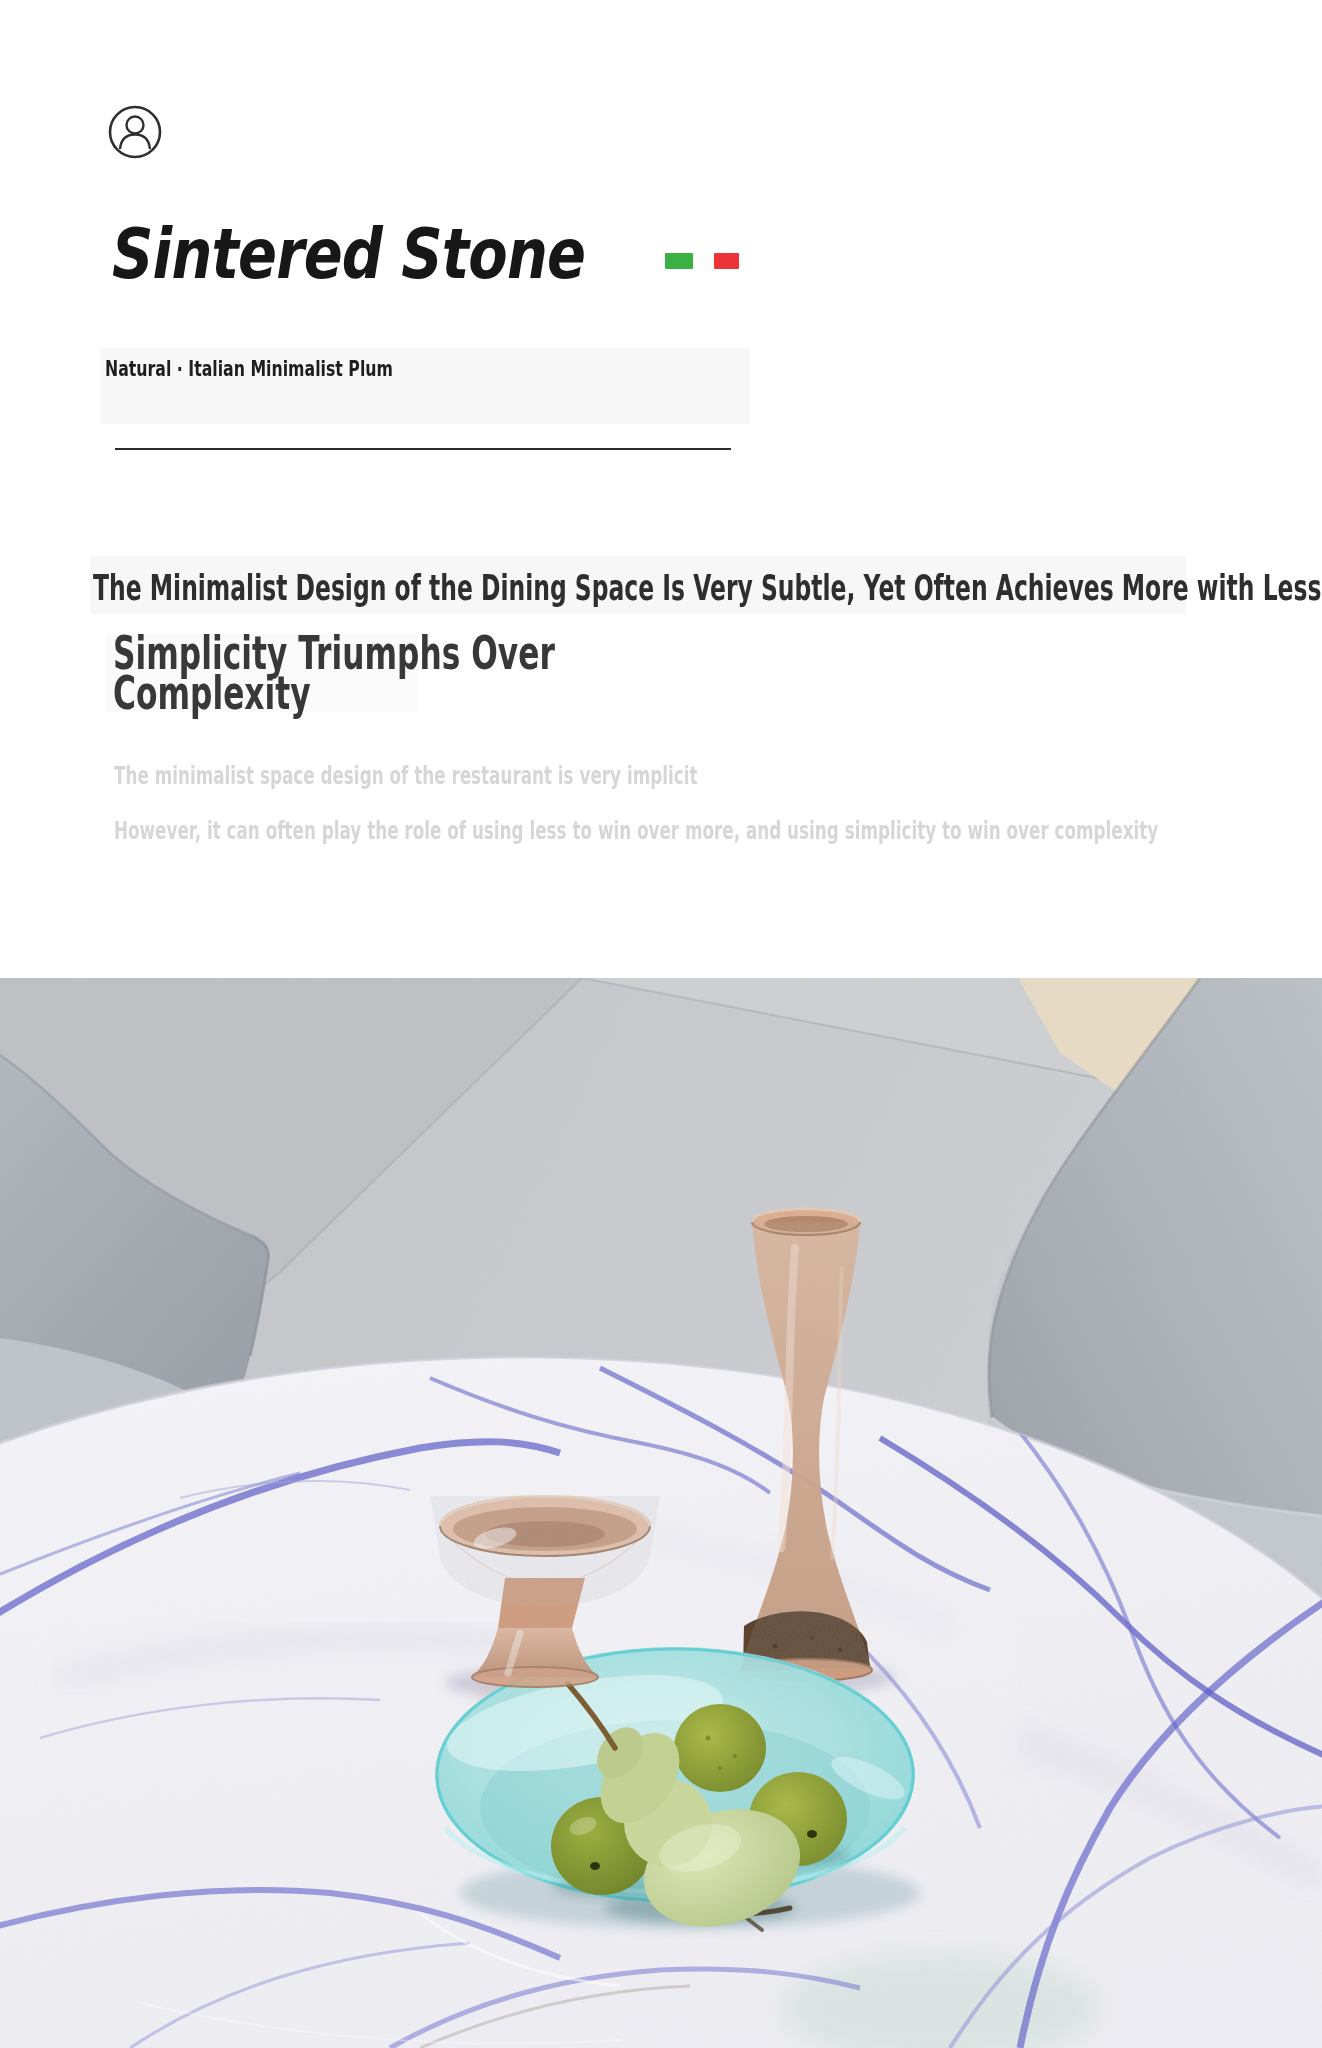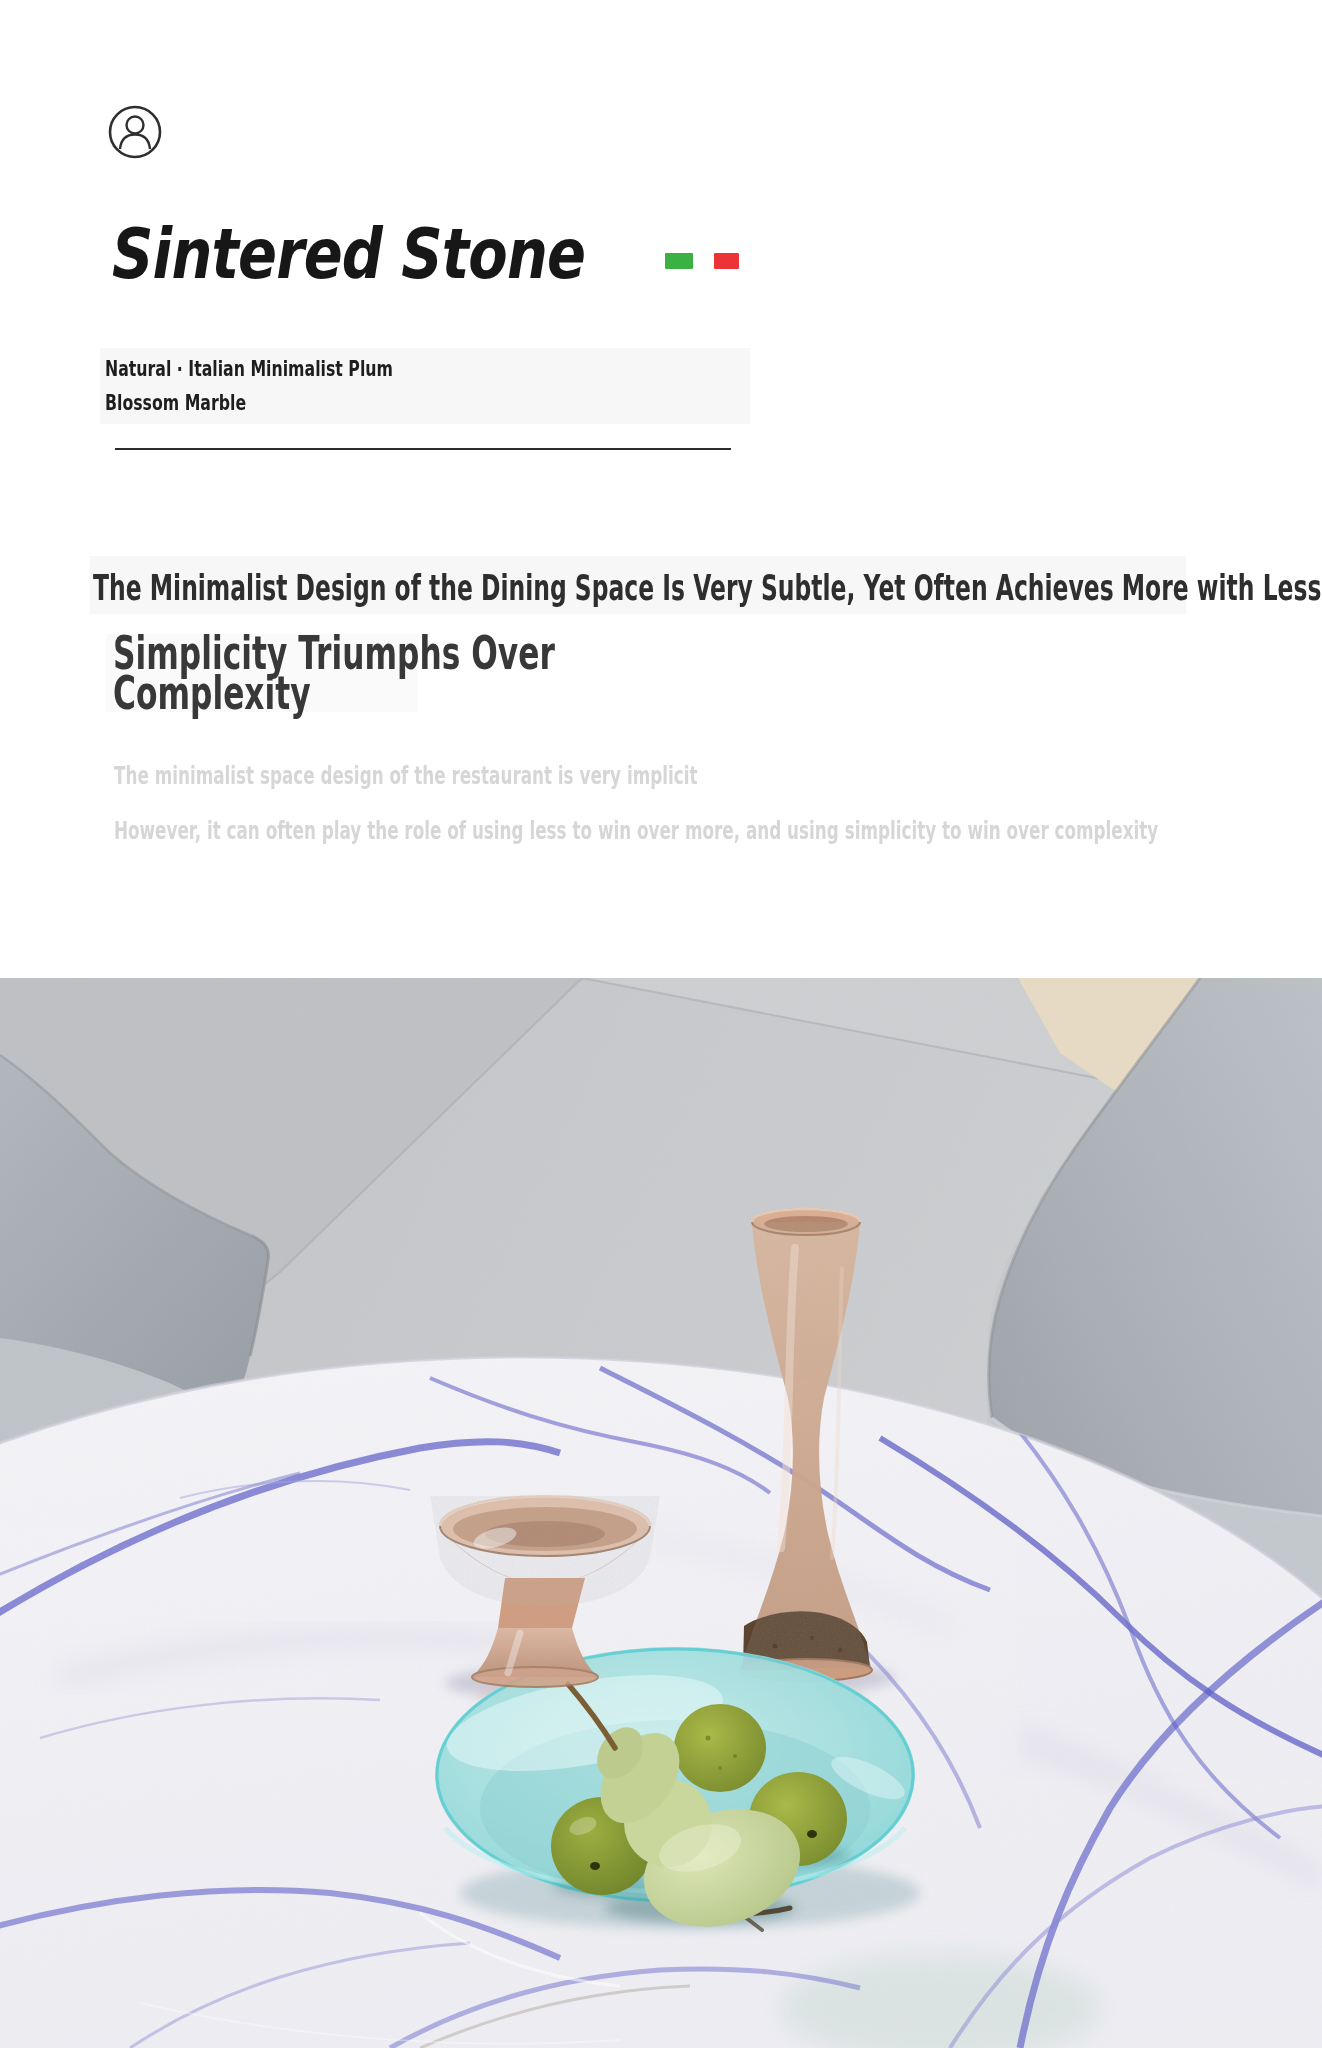--- a/index.html
+++ b/index.html
@@ -52,21 +52,20 @@
 
 <div id="brand-title" class="abs nowrap">
   <span class="cond">Sintered Stone</span>
 </div>
 <span id="dash-green" class="flag-dash" style="background: rgb(59, 177, 67);"></span>
 <span id="dash-red" class="flag-dash" style="background: rgb(236, 52, 56);"></span>
 
 <div id="subtitle-bg" class="abs"></div>
 <div id="subtitle" class="abs nowrap">
   <div class="line1"><span class="cond">Natural · Italian Minimalist Plum</span></div>
-  <div class="line2"><span class="cond">Blossom Marble</span></div>
 </div>
 <div id="divider" class="abs"></div>
 
 <div id="headline-bg" class="abs"></div>
 <div id="headline" class="abs nowrap">
   <span class="cond">The Minimalist Design of the Dining Space Is Very Subtle, Yet Often Achieves More with Less</span>
 </div>
 
 <div id="subheadline-bg" class="abs"></div>
 <div id="subheadline" class="abs nowrap">

